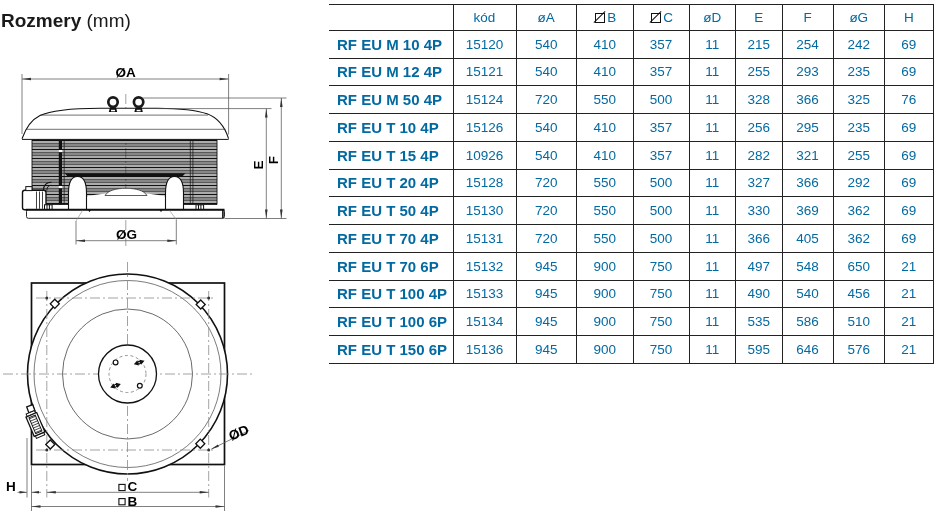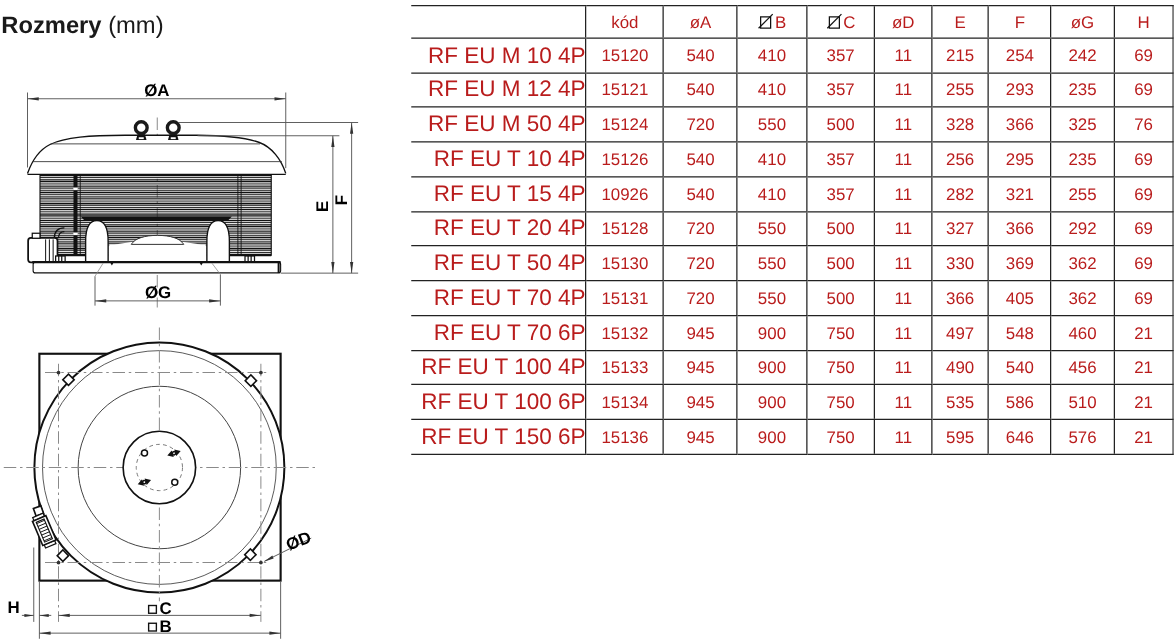--- a/index.html
+++ b/index.html
@@ -15,32 +15,32 @@
     font-size:19px;letter-spacing:0;white-space:nowrap;
   }
   .title .b{font-weight:bold;}
   svg text{font-family:"Liberation Sans",sans-serif;}
   .drawing{position:absolute;left:0;top:0;}
 
   
   .dimtable{
     position:absolute;left:329px;top:3.5px;
     border-collapse:collapse;table-layout:fixed;
-    font-size:13.5px;color:#b91c1c;
+    font-size:13.5px;color:#0369a1;
   }
   .dimtable th,.dimtable td{
     padding:0;margin:0;text-align:center;vertical-align:middle;
     font-weight:normal;white-space:nowrap;overflow:hidden;
   }
   .dimtable th{height:25.3px;border-top:1.6px solid #222;border-bottom:1.6px solid #222;}
   .dimtable td{height:26.75px;border-bottom:1.6px solid #222;}
   .dimtable .vline{border-left:1.6px solid #222;}
   .dimtable .lastcol{border-right:1.6px solid #222;}
   .dimtable td.model{
-    text-align:right;padding-left:8px;font-weight:normal;font-size:18px;
+    text-align:left;padding-left:8px;font-weight:bold;font-size:15px;
   }
   .sqslash-icon{display:inline-block;position:relative;width:13px;height:12px;vertical-align:-1.5px;margin-right:1px;overflow:visible;}
   .sqslash-icon i{position:absolute;display:block;}
   .sqslash-icon .sq{left:2px;top:2px;width:7.4px;height:7.4px;border:1.1px solid #111;}
   .sqslash-icon .slash{left:5.9px;top:-2px;width:1.1px;height:16px;background:#111;transform:rotate(45deg);}
 </style>
 </head>
 <body>
 
 <div class="title"><span class="b">Rozmery</span> <span>(mm)</span></div>
@@ -433,21 +433,21 @@
       </tr>
       <tr>
         <td class="model">RF EU T 70 6P</td>
         <td class="vline">15132</td>
         <td class="vline">945</td>
         <td class="vline">900</td>
         <td class="vline">750</td>
         <td class="vline">11</td>
         <td class="vline">497</td>
         <td class="vline">548</td>
-        <td class="vline">460</td>
+        <td class="vline">650</td>
         <td class="vline lastcol">21</td>
       </tr>
       <tr>
         <td class="model">RF EU T 100 4P</td>
         <td class="vline">15133</td>
         <td class="vline">945</td>
         <td class="vline">900</td>
         <td class="vline">750</td>
         <td class="vline">11</td>
         <td class="vline">490</td>

